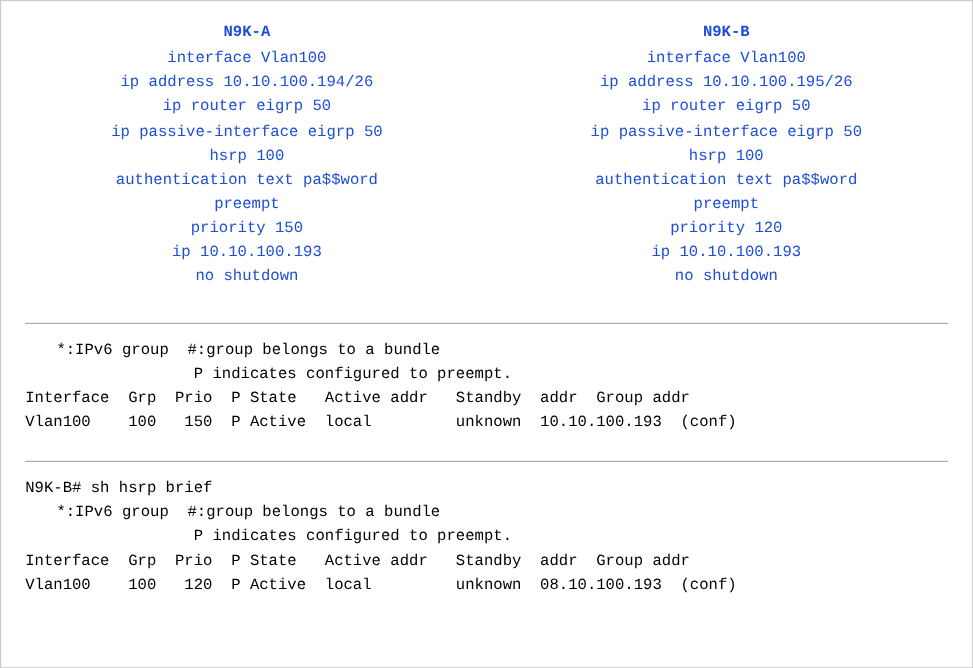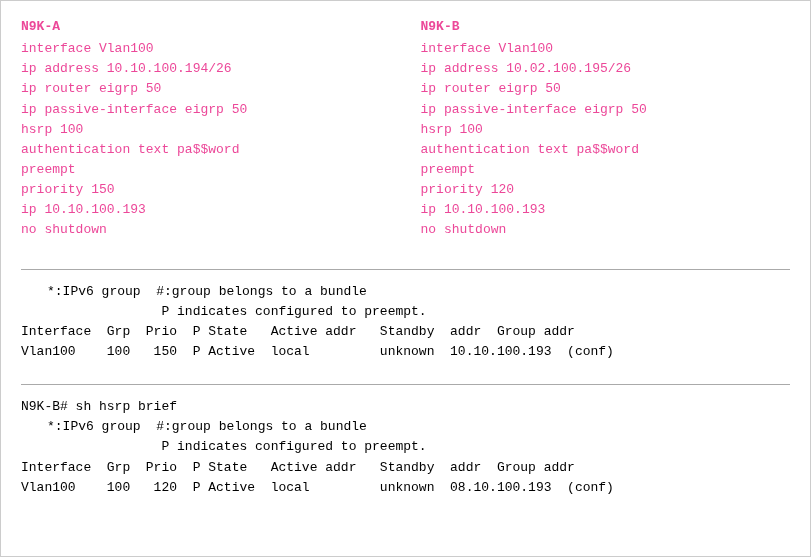--- a/index.html
+++ b/index.html
@@ -28,21 +28,22 @@
     .top-section {
       display: flex;
       flex-direction: row;
       gap: 0;
       margin-bottom: 18px;
     }
     .column {
       flex: 1;
       font-size: 13px;
       line-height: 1.55;
-      color: #ec4899;
+      color: #1d4ed8;
+      text-align: center;
     }
     .column-left {
       padding-right: 20px;
     }
     .column-right {
       padding-left: 10px;
     }
     .device-label {
       font-weight: bold;
       font-size: 13px;
@@ -106,21 +107,21 @@
       <div class="code-line">authentication text pa$$word</div>
       <div class="code-line">preempt</div>
       <div class="code-line">priority 150</div>
       <div class="code-line">ip 10.10.100.193</div>
       <div class="code-line">no shutdown</div>
     </div>
 
     <div class="column column-right">
       <div class="device-label">N9K-B</div>
       <div class="code-line">interface Vlan100</div>
-      <div class="code-line">ip address 10.02.100.195/26</div>
+      <div class="code-line">ip address 10.10.100.195/26</div>
       <div class="code-line">ip router eigrp 50</div>
       <div class="code-line">ip passive-interface eigrp 50</div>
       <div class="code-line">hsrp 100</div>
       <div class="code-line">authentication text pa$$word</div>
       <div class="code-line">preempt</div>
       <div class="code-line">priority 120</div>
       <div class="code-line">ip 10.10.100.193</div>
       <div class="code-line">no shutdown</div>
     </div>
   </div>

